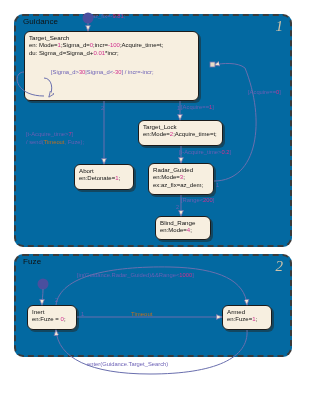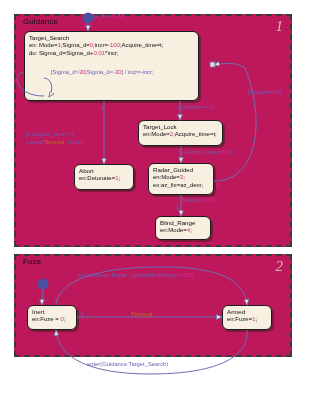--- a/index.html
+++ b/index.html
@@ -18,23 +18,23 @@
     position: absolute;
     left: 0; top: 0;
     width: 306px;
     height: 395px;
     background: #ffffff;
   }
 
   
   .chart {
     position: absolute;
-    background: #be185d;
+    background: #0369a1;
     border: 2px dashed #3a3a3a;
-    border-radius: 0;
+    border-radius: 9px;
     box-sizing: border-box;
   }
   .chart-title {
     position: absolute;
     left: 7px;
     top: 1px;
     font-size: 8px;
     color: #111;
     letter-spacing: .1px;
     white-space: nowrap;

